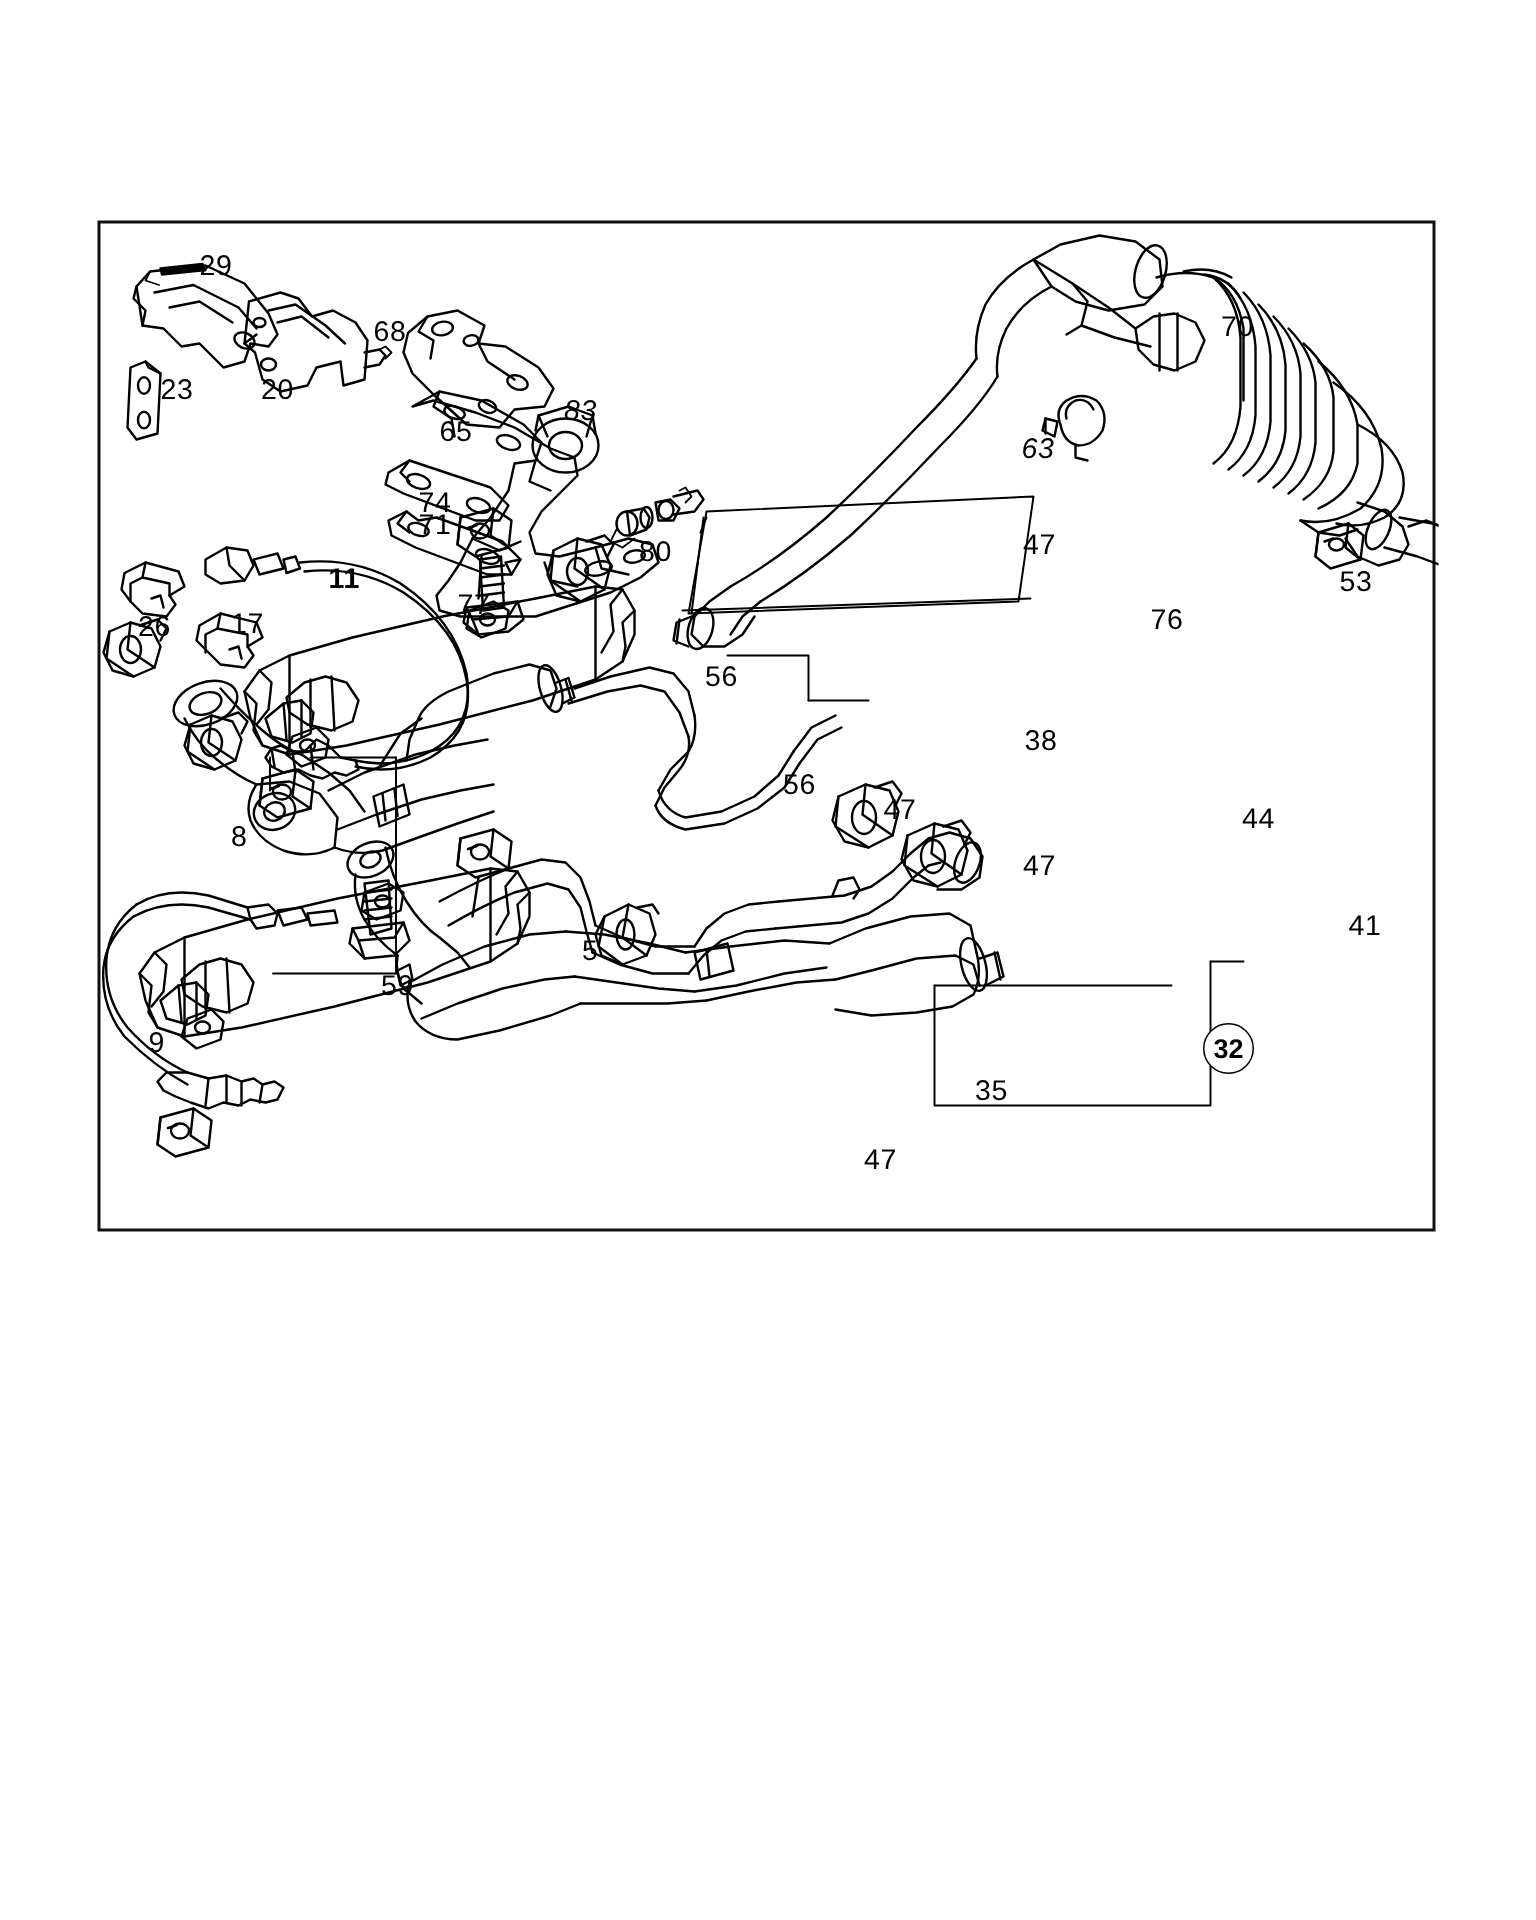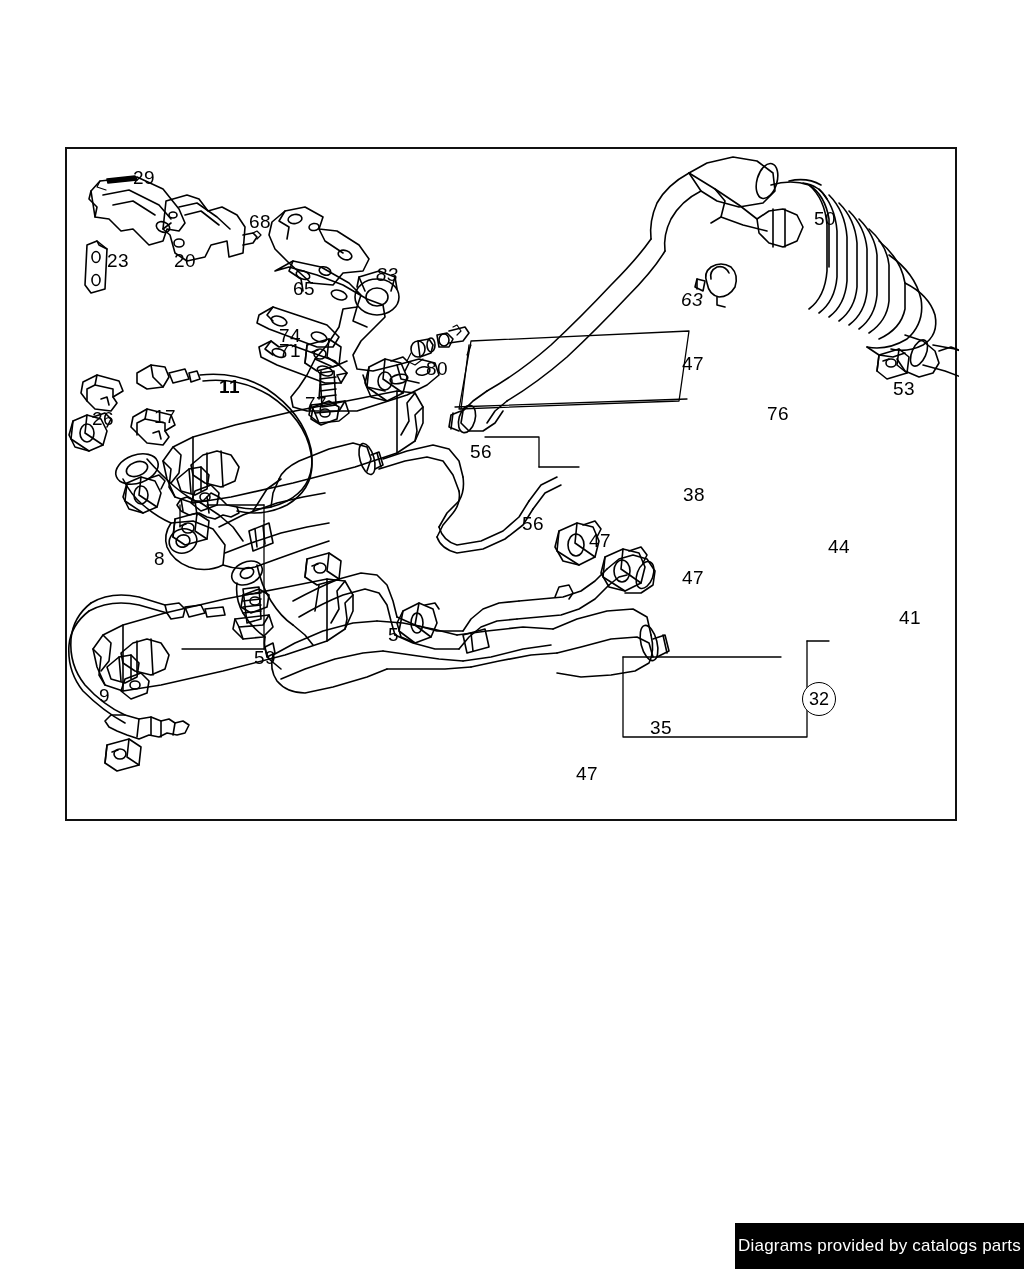--- a/index.html
+++ b/index.html
@@ -56,20 +56,21 @@
     border: 1.6px solid #000;
     border-radius: 50%;
     background: #fff;
     display: flex;
     align-items: center;
     justify-content: center;
     font-family: "Liberation Sans", sans-serif;
     font-size: 18px;
     color: #000;
     box-sizing: border-box;
+    font-weight: bold;
   }
   #watermark {
     position: absolute;
     background: #000000;
     color: #ffffff;
     font-family: "Liberation Sans", sans-serif;
     display: flex;
     align-items: center;
     justify-content: center;
     font-size: 17px;
@@ -540,25 +541,22 @@
     <div class="part-label" style="left:455px;top:365px;">56</div>
     <div class="part-label" style="left:615px;top:205px;">47</div>
     <div class="part-label" style="left:700px;top:255px;">76</div>
     <div class="part-label" style="left:616px;top:336px;">38</div>
     <div class="part-label" style="left:522px;top:382px;">47</div>
     <div class="part-label" style="left:615px;top:419px;">47</div>
     <div class="part-label" style="left:583px;top:569px;">35</div>
     <div class="part-label" style="left:509px;top:615px;">47</div>
     <div class="part-label" style="left:761px;top:388px;">44</div>
     <div class="part-label" style="left:832px;top:459px;">41</div>
-    <div class="part-label" style="left:747px;top:60px;">50</div>
+    <div class="part-label" style="left:747px;top:60px;">70</div>
     <div class="part-label" style="left:614px;top:141px;font-style:italic;">63</div>
     <div class="part-label" style="left:826px;top:230px;">53</div>
 
     <div id="callout-32" style="left:735px;top:533px;">32</div>
 
   </div>
 
-  <div id="watermark" style="left:735px;top:1223px;width:289px;height:46px;">
-    <span>Diagrams provided by catalogs parts</span>
-  </div>
 
 </div>
 
 </body></html>

